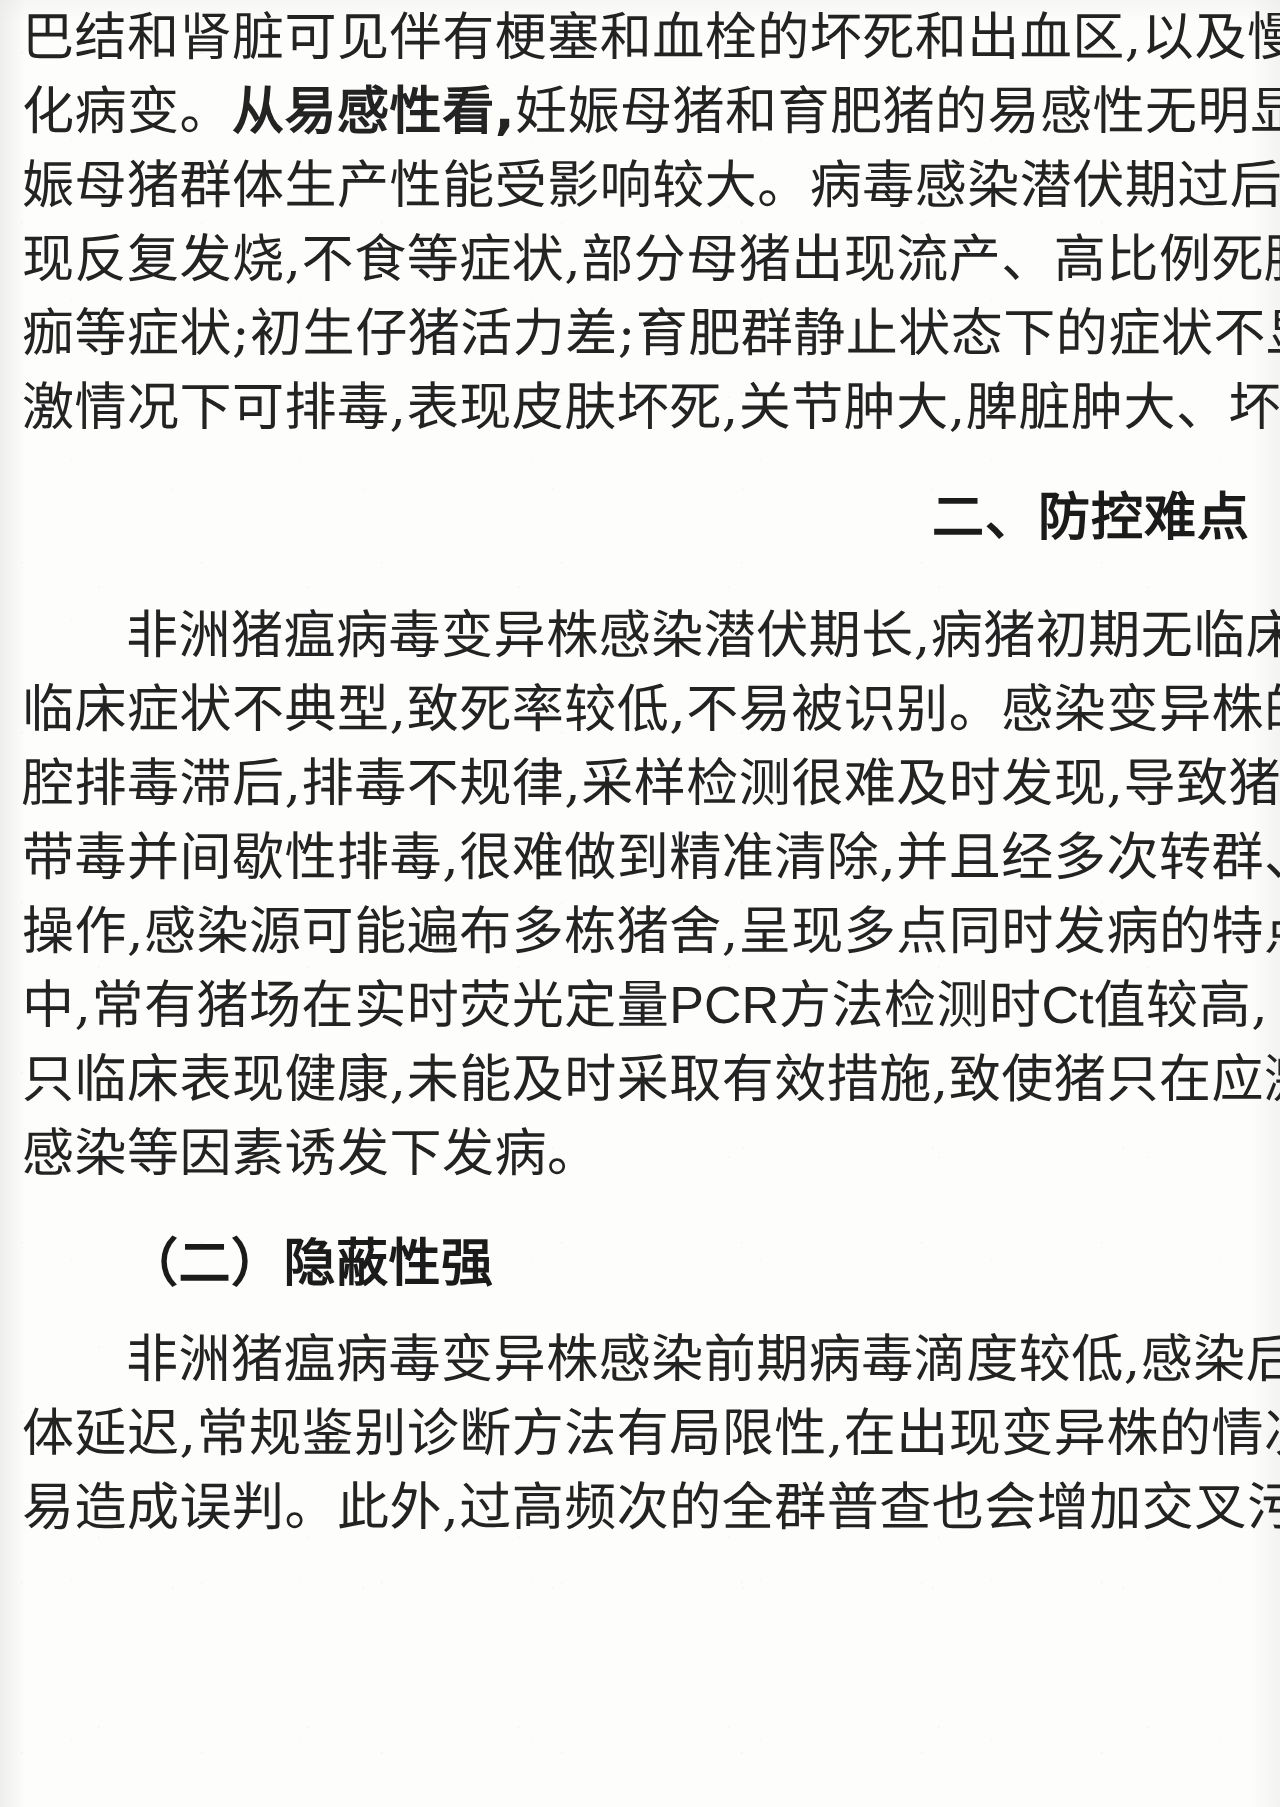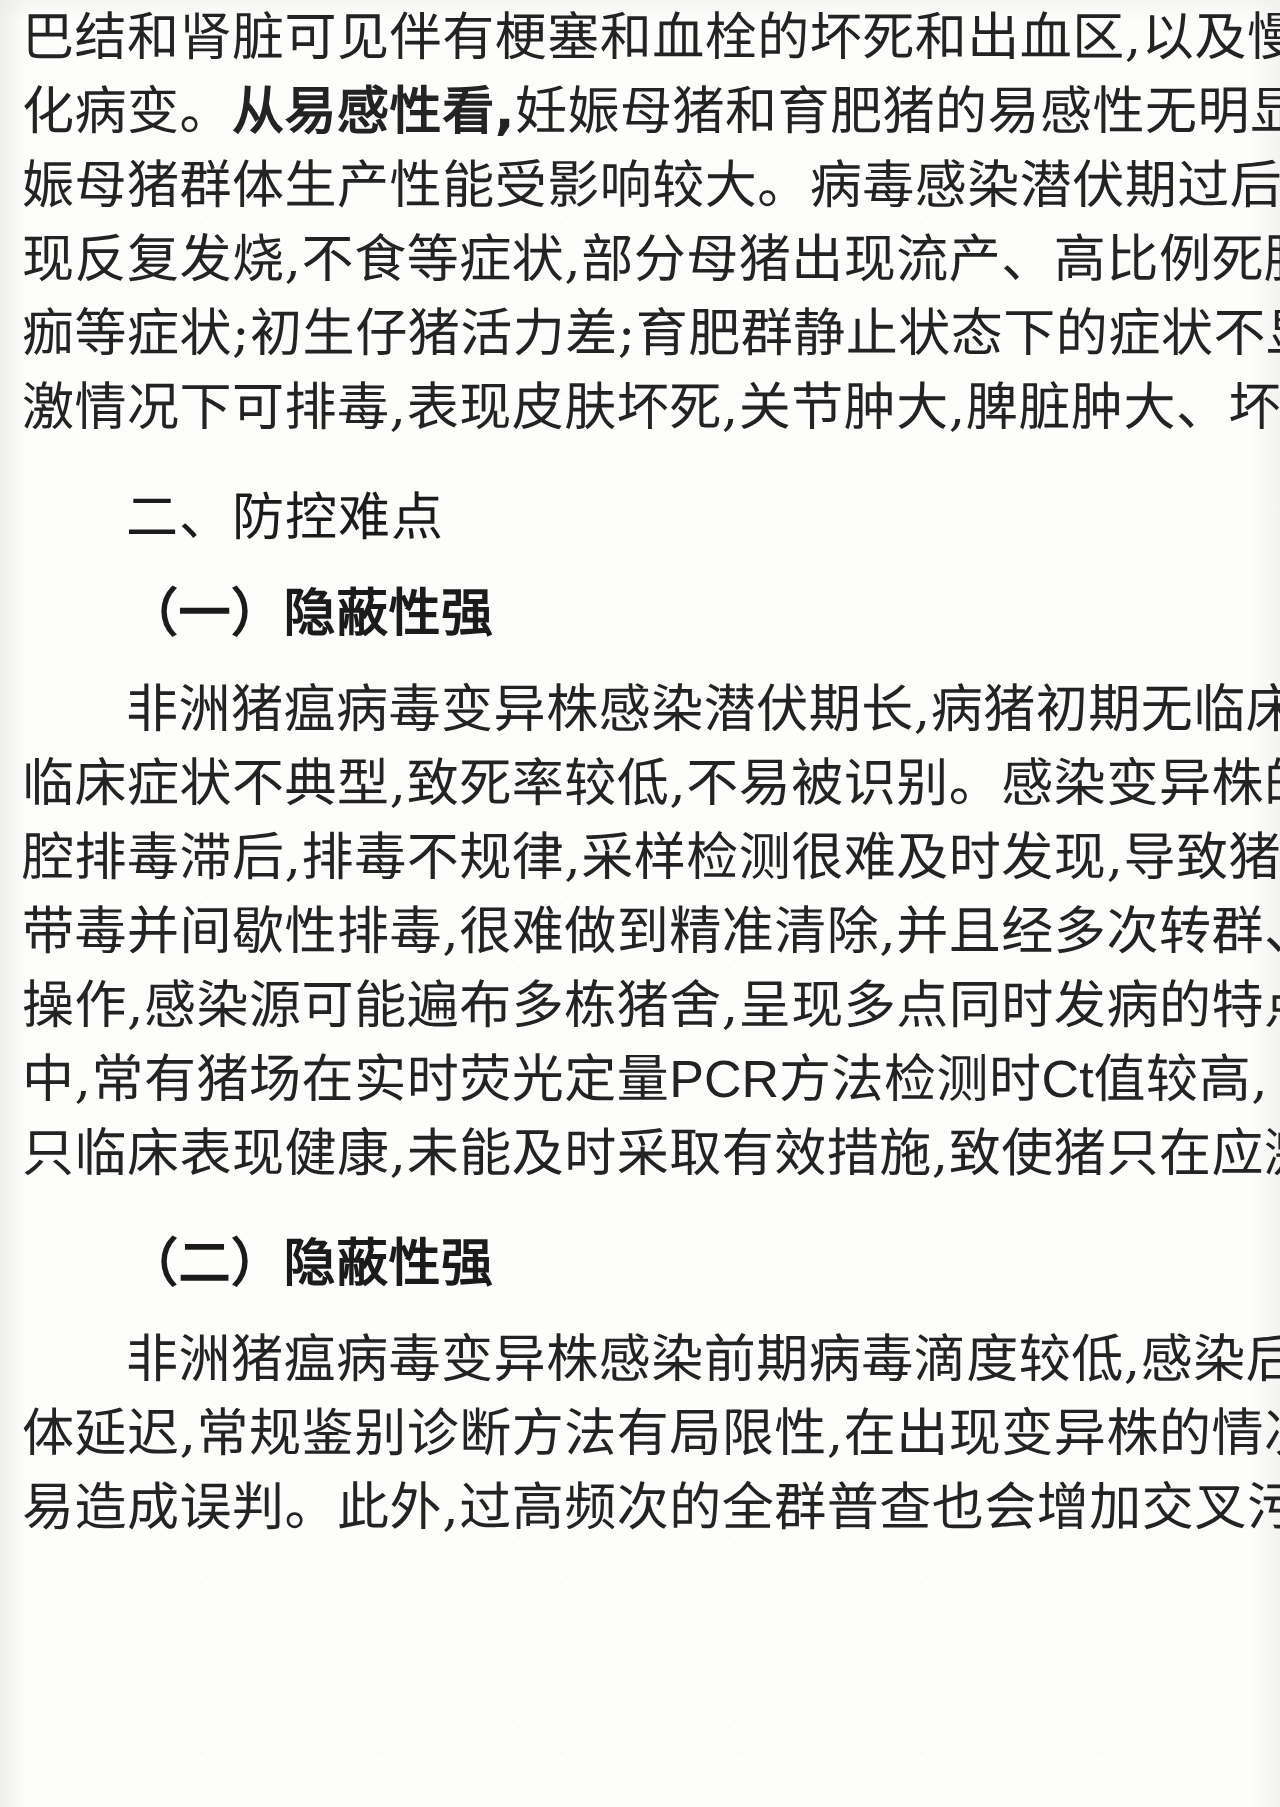--- a/index.html
+++ b/index.html
@@ -65,25 +65,26 @@
   }
   .line.justify > span {
     display: inline-block;
   }
 
   .line.indent {
     padding-left: 104px;
   }
 
   .line.heading {
-    font-weight: 400;
+    font-weight: 700;
     padding-left: 104px;
     letter-spacing: 1px;
     color: #1b1b1b;
     font-family: "DejaVu Sans", "Liberation Sans", sans-serif;
+    text-align: right;
   }
 
   .line.subheading {
     font-weight: 700;
     padding-left: 104px;
     letter-spacing: 0.5px;
     color: #1b1b1b;
     font-family: "DejaVu Sans", "Liberation Sans", sans-serif;
   }
 
@@ -266,21 +267,20 @@
         <span>脾</span>
         <span>脏</span>
         <span>肿</span>
         <span>大</span>
         <span>、</span>
         <span>坏</span>
       </div>
       <div class="spacer-md"></div>
       <div class="line heading"><span>二、防控难点</span></div>
       <div class="spacer-sm"></div>
-      <div class="line subheading"><span>（一）隐蔽性强</span></div>
       <div class="spacer-sm"></div>
       <div class="line justify indent">
         <span>非</span>
         <span>洲</span>
         <span>猪</span>
         <span>瘟</span>
         <span>病</span>
         <span>毒</span>
         <span>变</span>
         <span>异</span>
@@ -459,20 +459,21 @@
         <span>施</span>
         <span>,</span>
         <span>致</span>
         <span>使</span>
         <span>猪</span>
         <span>只</span>
         <span>在</span>
         <span>应</span>
         <span>激</span>
       </div>
+      <div class="line plain"><span>感染等因素诱发下发病。</span></div>
       <div class="spacer-md"></div>
       <div class="line subheading"><span>（二）隐蔽性强</span></div>
       <div class="spacer-sm"></div>
       <div class="line justify indent">
         <span>非</span>
         <span>洲</span>
         <span>猪</span>
         <span>瘟</span>
         <span>病</span>
         <span>毒</span>

